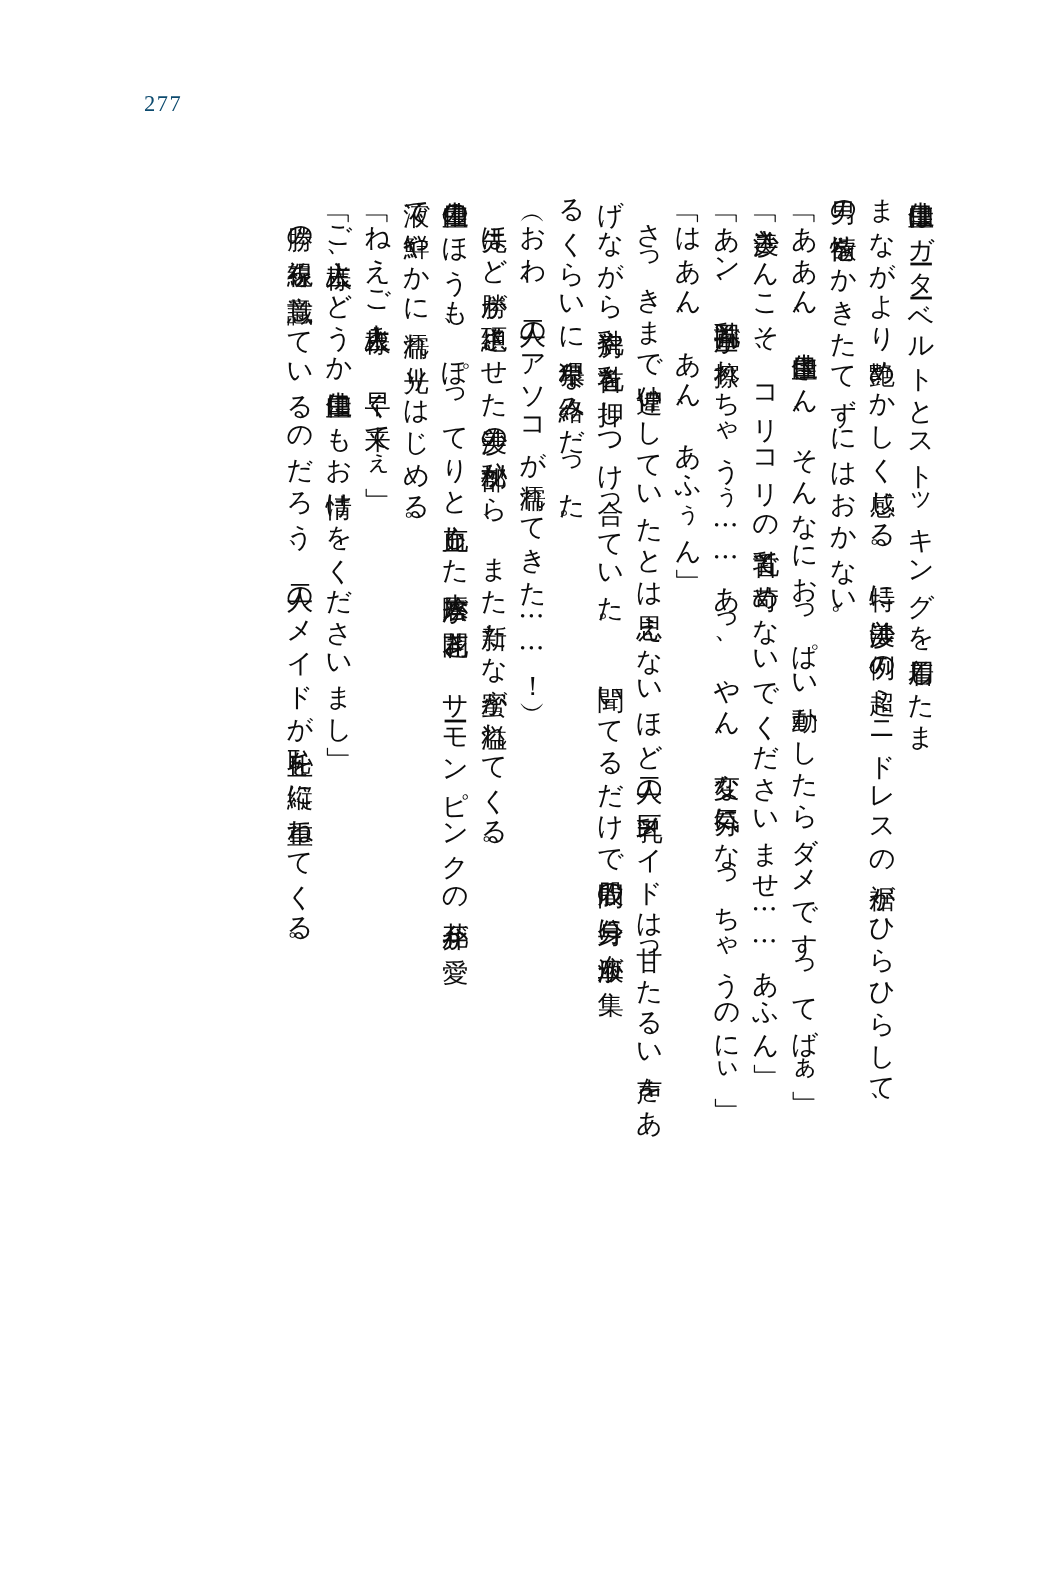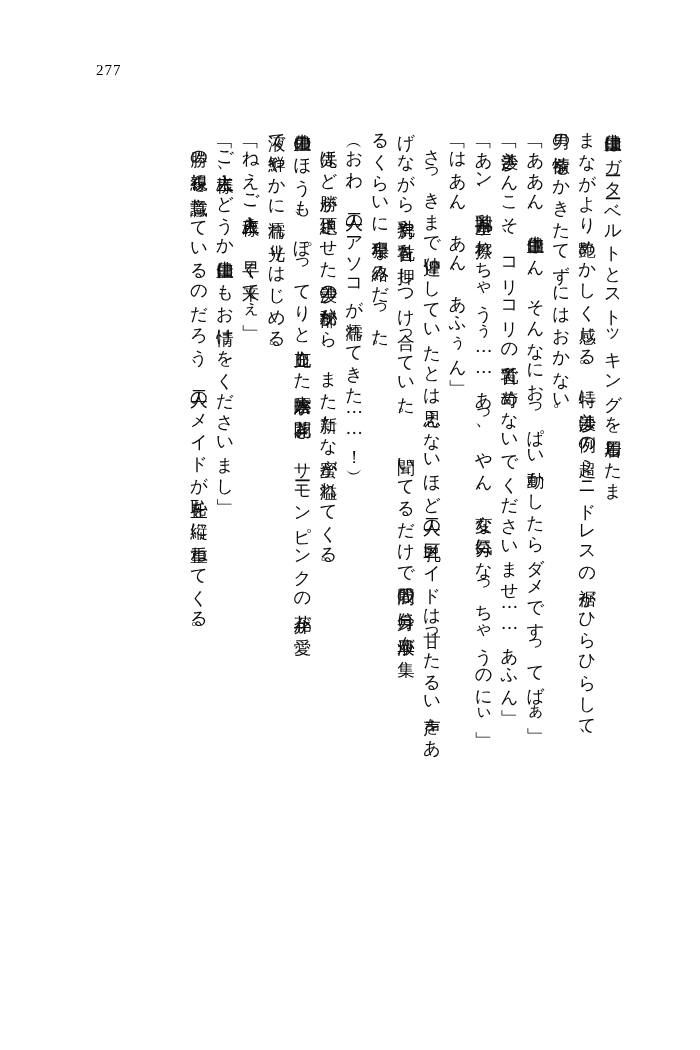--- a/index.html
+++ b/index.html
@@ -23,21 +23,21 @@
   }
 
   
   .page-number {
     position: absolute;
     top: 62px;
     left: 96px;
     font-family: "Liberation Serif", "DejaVu Serif", serif;
     font-size: 15px;
     letter-spacing: 1px;
-    color: #000000;
+    color: #0c4a6e;
   }
 
   
   .text-block {
     position: absolute;
     top: 120px;
     right: 78px;
     width: 560px;
     height: 800px;
     display: flex;

